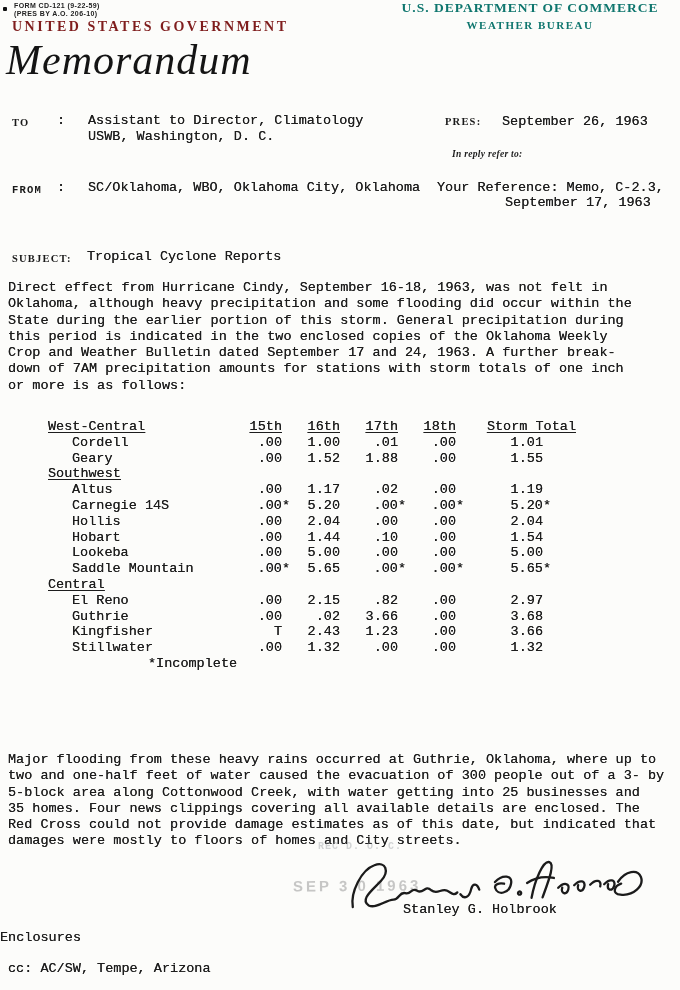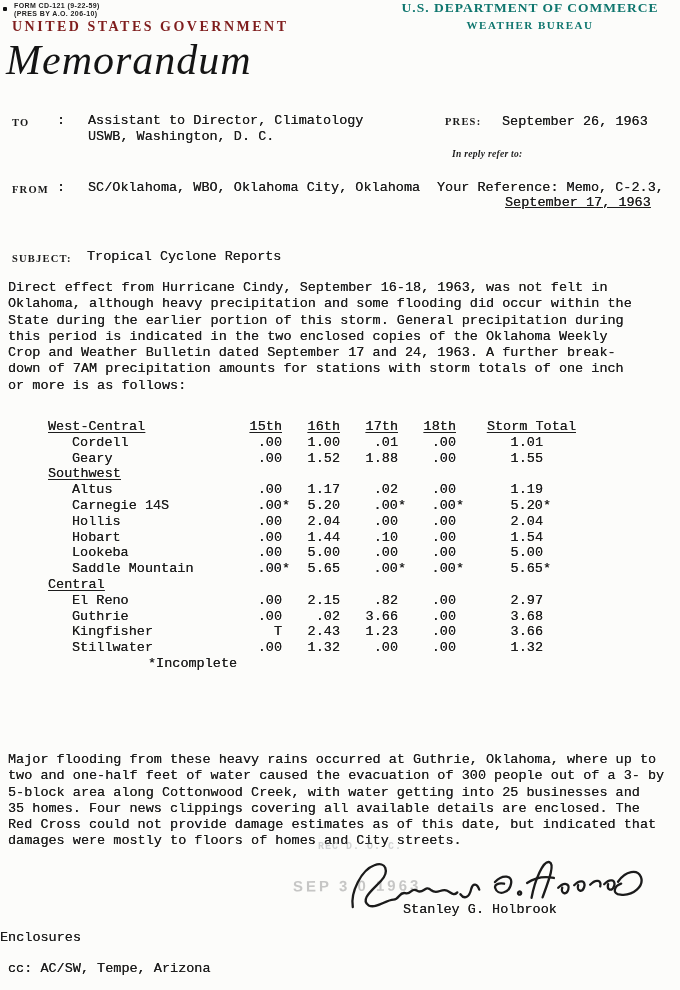--- a/index.html
+++ b/index.html
@@ -36,21 +36,21 @@
   .plabel {
     position:absolute; font:bold 10.5px "Liberation Serif", serif; letter-spacing:1.2px; color:#191919;
   }
   .pcolon { position:absolute; left:57px; font:13.5px "Liberation Mono", monospace; }
 
   .to-block   { position:absolute; left:88px; top:113px; line-height:15.5px; }
   .date-value { position:absolute; left:502px; top:114px; }
   .reply-note { position:absolute; left:452px; top:149px; font:italic bold 9.5px "Liberation Serif", serif; letter-spacing:.3px; }
   .from-value { position:absolute; left:88px; top:180px; }
   .ref-l1     { position:absolute; left:437px; top:180px; }
-  .ref-l2     { position:absolute; left:505px; top:195px;text-decoration:underline; }
+  .ref-l2     { position:absolute; left:505px; top:195px; }
   .subject-value { position:absolute; left:87px; top:249px; }
 
   .para { position:absolute; left:8px; width:668px; line-height:16.3px; }
   .p1 { top:280px; }
   .p2 { top:697px; }
   .p3 { top:752px; }
 
   
   .memo-table { position:absolute; left:8px; top:419px; width:600px; }
   .trow { display:grid; grid-template-columns:222px 52px 58px 58px 58px 120px; line-height:15.8px; }
@@ -97,21 +97,21 @@
 
   <div class="plabel" style="left:12px; top:117px;">TO</div>
   <div class="pcolon tw" style="top:113px;">:</div>
   <div class="to-block tw pre">Assistant to Director, Climatology
 USWB, Washington, D. C.</div>
 
   <div class="plabel" style="left:445px; top:116px;">PRES:</div>
   <div class="date-value tw">September 26, 1963</div>
   <div class="reply-note">In reply refer to:</div>
 
-  <div class="plabel" style="left:12px; top:184px;">FROM</div>
+  <div class="plabel" style="left:12px; top:184px;font-family:Liberation Mono, monospace;">FROM</div>
   <div class="pcolon tw" style="top:180px;">:</div>
   <div class="from-value tw">SC/Oklahoma, WBO, Oklahoma City, Oklahoma</div>
   <div class="ref-l1 tw">Your Reference:  Memo, C-2.3,</div>
   <div class="ref-l2 tw">September 17, 1963</div>
 
   <div class="plabel" style="left:12px; top:253px;">SUBJECT:</div>
   <div class="subject-value tw">Tropical Cyclone Reports</div>
 
   <div class="para p1 tw pre">Direct effect from Hurricane Cindy, September 16-18, 1963, was not felt in
 Oklahoma, although heavy precipitation and some flooding did occur within the

